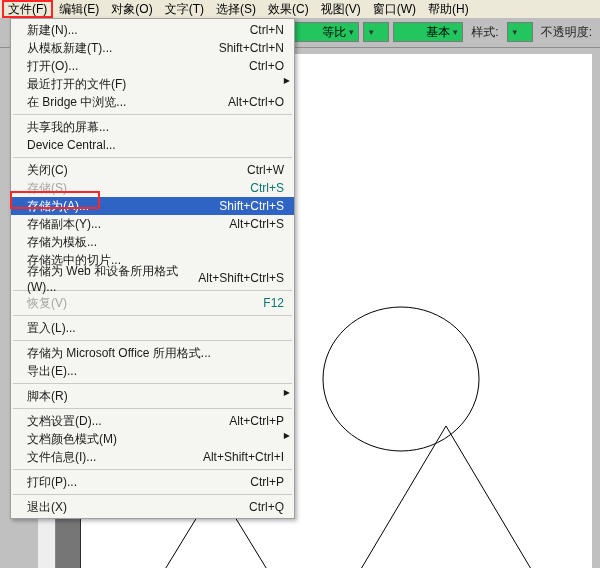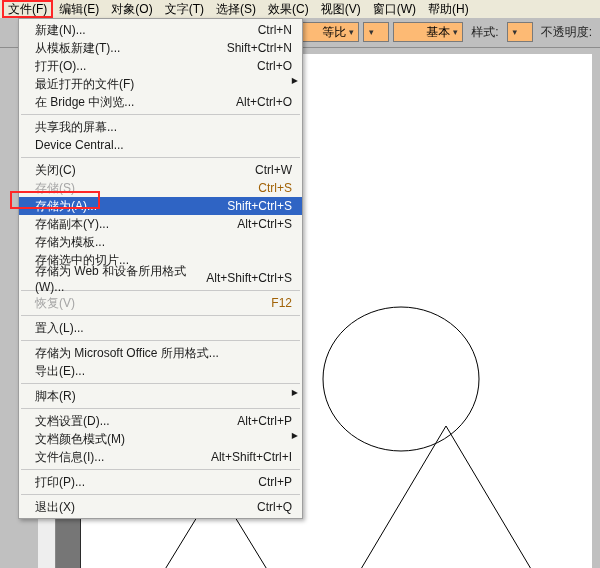--- a/index.html
+++ b/index.html
@@ -4,32 +4,32 @@
 <style>
   * { margin: 0; padding: 0; box-sizing: border-box; font-family: "SimSun", "Microsoft YaHei", sans-serif; font-size: 12px; }
   body { background: #c0c0c0; width: 600px; height: 568px; overflow: hidden; position: relative; }
 
   .menubar { background: #ece9d8; height: 18px; display: flex; padding: 0 2px; width: 100%; }
   .menubar-item { padding: 1px 6px; cursor: default; }
   .file-highlight { border: 2px solid #ff2626; padding: 0 4px; line-height: 14px; }
 
   .toolbar-strip { position: absolute; top: 18px; left: 0; right: 0; height: 30px; background: #bfbfbf; border-bottom: 1px solid #8d8d8d; }
   .toolbar-inner { position: absolute; right: 4px; top: 4px; display: flex; gap: 4px; align-items: center; }
-  .tb-box { height: 20px; border: 1px solid #7a7a7a; background: #fdba74; display: inline-flex; align-items: center; padding: 0 2px; }
+  .tb-box { height: 20px; border: 1px solid #7a7a7a; background: #22c55e; display: inline-flex; align-items: center; padding: 0 2px; }
   .tb-label { padding: 0 4px; color: #222; }
   .tb-combo { width: 70px; justify-content: flex-end; }
   .tb-combo-small { width: 26px; }
   .chev { width: 10px; height: 100%; display: inline-flex; align-items: center; justify-content: center; color: #333; font-size: 9px; }
 
-  .dropdown { position: absolute; top: 18px; left: 18px; width: 285px; background: #f5f5f1; border: 1px solid #9e9e9e; box-shadow: 2px 2px 4px rgba(0,0,0,.3); z-index: 10; padding: 2px 0; }
+  .dropdown { position: absolute; top: 18px; left: 10px; width: 285px; background: #f5f5f1; border: 1px solid #9e9e9e; box-shadow: 2px 2px 4px rgba(0,0,0,.3); z-index: 10; padding: 2px 0; }
   .menu-row { display: flex; align-items: center; height: 18px; padding: 0 10px 0 16px; color: #1a1a1a; position: relative; }
   .menu-row .lbl { flex: 1; }
   .menu-row .sc { color: #1a1a1a; }
   .menu-row.disabled { color: #a6a6a6; }
-  .menu-row.disabled .sc { color: #a16207; }
+  .menu-row.disabled .sc { color: #0f766e; }
   .menu-row.selected { background: #2f64c4; color: #fff; justify-content: center; }
   .menu-row.selected .sc { color: #fff; }
   .menu-row .sub::after { content: "▶"; font-size: 8px; margin-left: 4px; position: absolute; right: 4px; }
   .sep { height: 1px; background: #c9c9c9; margin: 3px 2px; }
   .saveas-highlight { position: absolute; top: 191px; left: 10px; width: 90px; height: 18px; border: 2px solid #ff2626; z-index: 11; pointer-events: none; }
 
   .canvas-area { position: absolute; top: 54px; left: 38px; right: 8px; bottom: 0; background: #767676; }
   .page { position: absolute; top: 0; left: 42px; right: 0; bottom: 0; background: #fff; border-left: 1px solid #2b2b2b; }
 
   .shape { position: absolute; stroke: #000; fill: none; }

